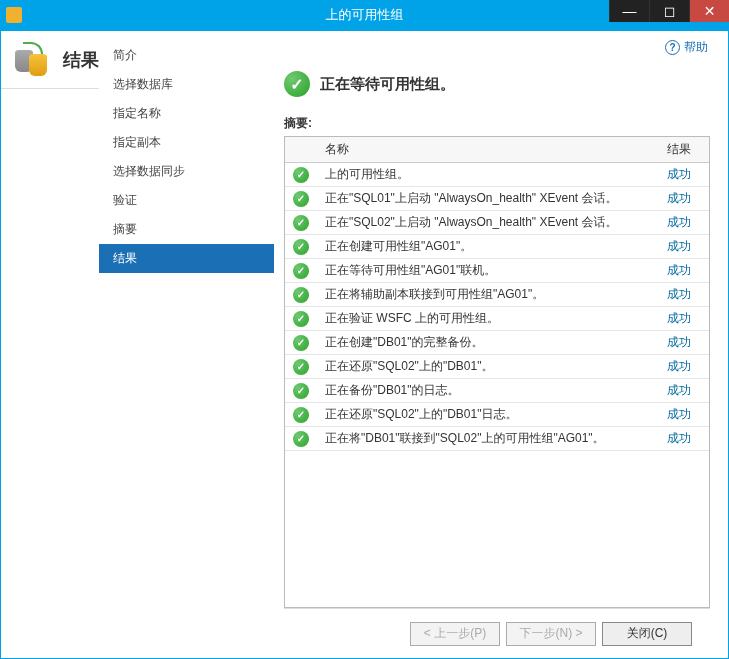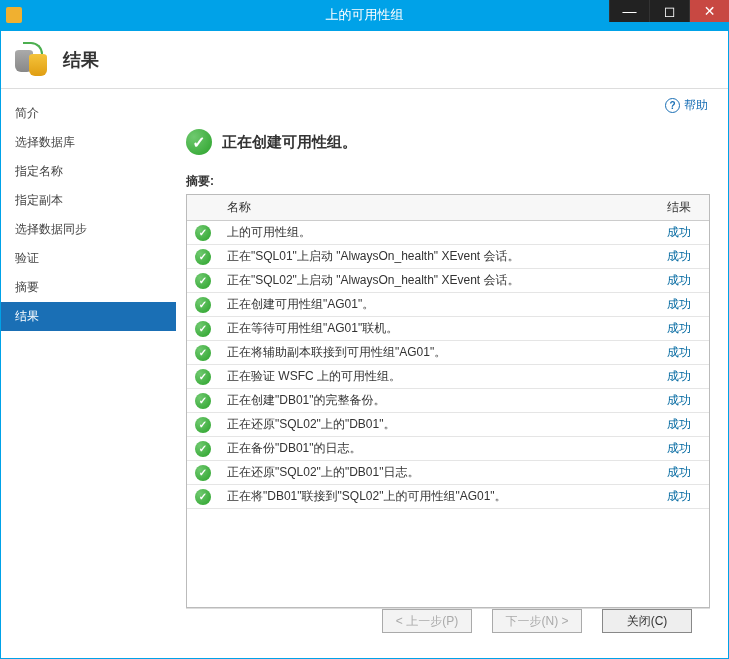--- a/index.html
+++ b/index.html
@@ -40,21 +40,21 @@
     background: #222; color: #fff;
     border-left: 1px solid #333;
     font-size: 14px;
     cursor: default;
   }
   .win-btn.close { background: #c84842; }
   .window-border {
     border: 1px solid #00a2e8;
     height: 629px;
     display: flex;
-    flex-direction: column;
+    flex-direction: row;
   }
   .header-area {
     height: 58px;
     border-bottom: 1px solid #ddd;
     display: flex;
     align-items: center;
     padding-left: 14px;
     gap: 12px;
   }
   .page-title {
@@ -143,23 +143,24 @@
     border-radius: 50%;
     background: radial-gradient(circle at 30% 30%, #6fc96f, #2aa22a);
     display: inline-flex; align-items: center; justify-content: center;
     color: #fff; font-size: 10px; font-weight: bold;
   }
   .link { color: #0369a1; cursor: pointer; }
   .footer {
     height: 50px;
     border-top: 1px solid #ddd;
     display: flex;
+    align-items: center;
     justify-content: flex-end;
     padding-right: 18px;
-    gap: 20px;
+    gap: 6px;
   }
   .btn {
     min-width: 90px;
     height: 24px;
     border: 1px solid #aaa;
     background: #f3f3f3;
     font-size: 12px;
     color: #333;
     cursor: pointer;
     padding: 0 10px;
@@ -226,21 +227,21 @@
       </div>
 
     <div class="main">
       <div class="help-area">
         <span class="help-icon">?</span>
         <span>帮助</span>
       </div>
 
       <div class="status-row">
         <div class="big-check">✓</div>
-        <div class="status-msg">正在创建可用性组。</div>
+        <div class="status-msg">正在等待可用性组。</div>
       </div>
 
       <div class="summary-label">摘要:</div>
 
       <div class="table-wrap">
         <table>
           <thead>
             <tr>
               <th></th>
               <th>名称</th>

